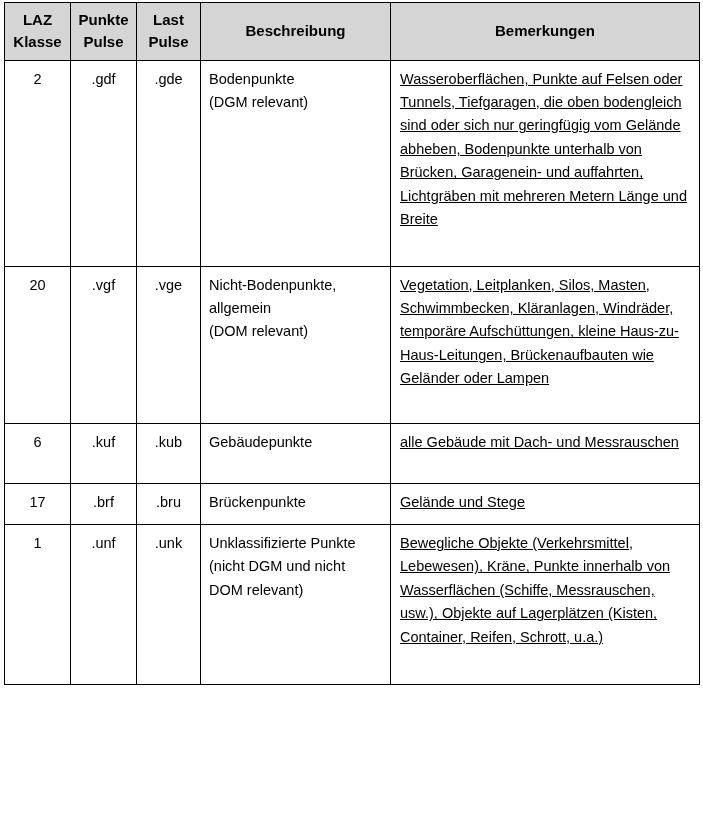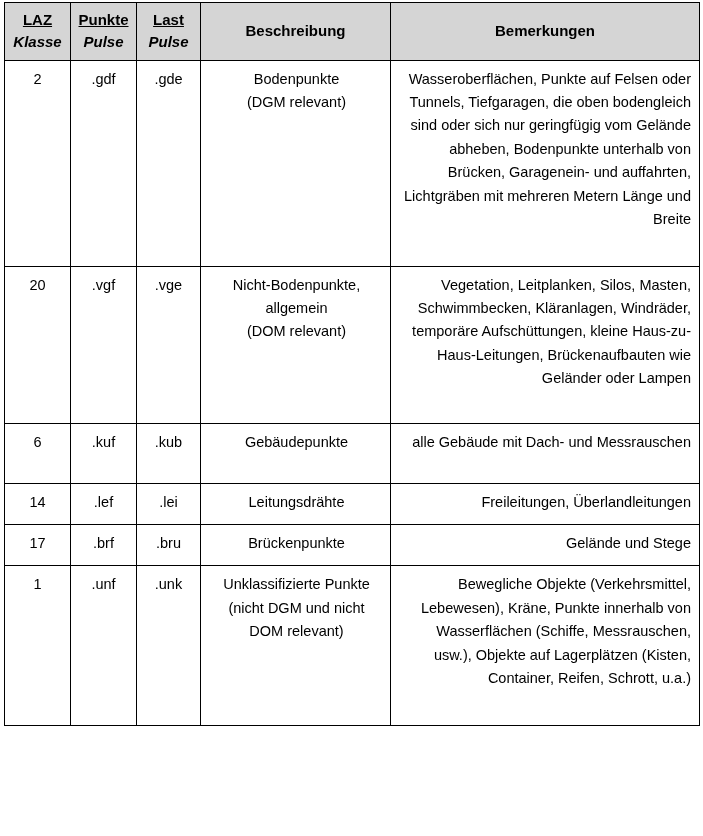--- a/index.html
+++ b/index.html
@@ -39,34 +39,35 @@
   }
   table.laz thead th {
     background: #d5d5d5;
     font-weight: bold;
     text-align: center;
     vertical-align: middle;
     padding: 6px 4px 7px 4px;
     font-size: 15px;
     line-height: 1.45;
   }
-  table.laz thead th.two-line span.l1 { display: block; text-decoration: underline; }
-  table.laz thead th.two-line span.l2 { display: block; font-style: italic; }
+  table.laz thead th.two-line span.l1 { display: block; }
+  table.laz thead th.two-line span.l2 { display: block; }
 
   td.cell-class, td.cell-first, td.cell-last {
     text-align: center;
     padding: 7px 3px 10px 3px;
   }
   td.cell-desc {
-    text-align: center;
+    text-align: left;
     padding: 7px 6px 10px 8px;
   }
   td.cell-rem {
-    text-align: right;
+    text-align: left;
     padding: 7px 8px 10px 9px;
+    text-decoration: underline;
   }
   .ml { white-space: pre-line; }
 </style>
 </head>
 <body>
 
 <div id="table-wrap">
   <table class="laz">
     <colgroup>
       <col class="c-class">
@@ -112,27 +113,20 @@
         <td class="cell-rem">Vegetation, Leitplanken, Silos, Masten, Schwimmbecken, Kläranlagen, Windräder, temporäre Aufschüttungen, kleine Haus-zu-Haus-Leitungen, Brückenaufbauten wie Geländer oder Lampen</td>
       </tr>
       <tr style="height: 60px;">
         <td class="cell-class">6</td>
         <td class="cell-first">.kuf</td>
         <td class="cell-last">.kub</td>
         <td class="cell-desc ml">Gebäudepunkte</td>
         <td class="cell-rem">alle Gebäude mit Dach- und Messrauschen</td>
       </tr>
       <tr style="height: 32px;">
-        <td class="cell-class">14</td>
-        <td class="cell-first">.lef</td>
-        <td class="cell-last">.lei</td>
-        <td class="cell-desc ml">Leitungsdrähte</td>
-        <td class="cell-rem">Freileitungen, Überlandleitungen</td>
-      </tr>
-      <tr style="height: 32px;">
         <td class="cell-class">17</td>
         <td class="cell-first">.brf</td>
         <td class="cell-last">.bru</td>
         <td class="cell-desc ml">Brückenpunkte</td>
         <td class="cell-rem">Gelände und Stege</td>
       </tr>
       <tr style="height: 160px;">
         <td class="cell-class">1</td>
         <td class="cell-first">.unf</td>
         <td class="cell-last">.unk</td>

